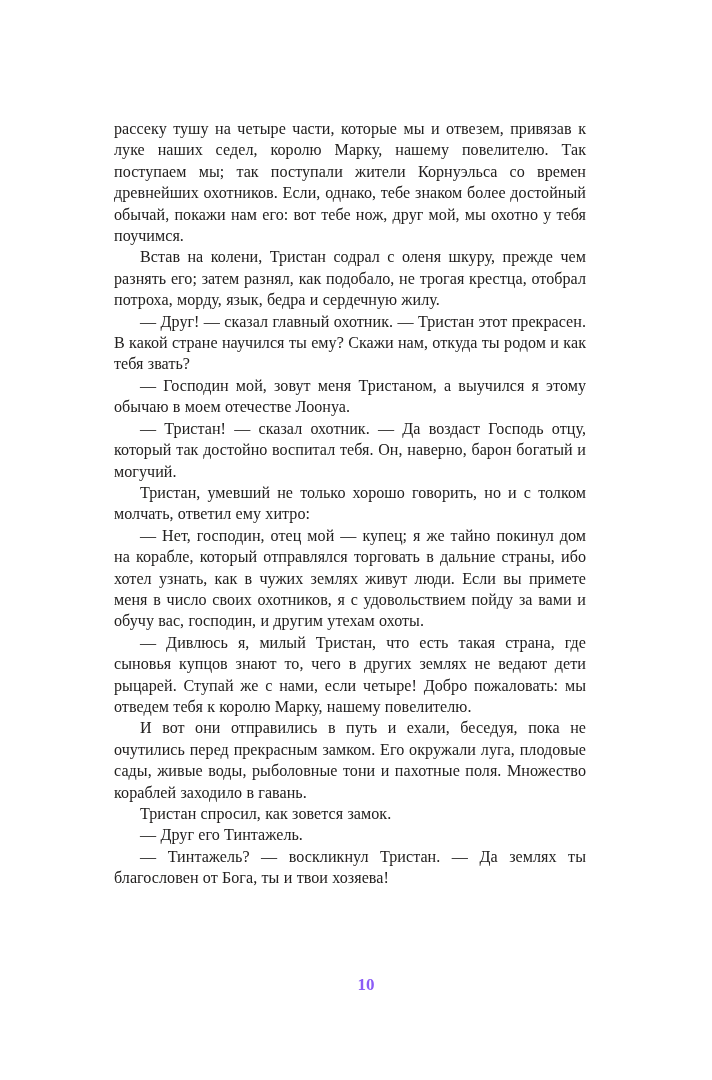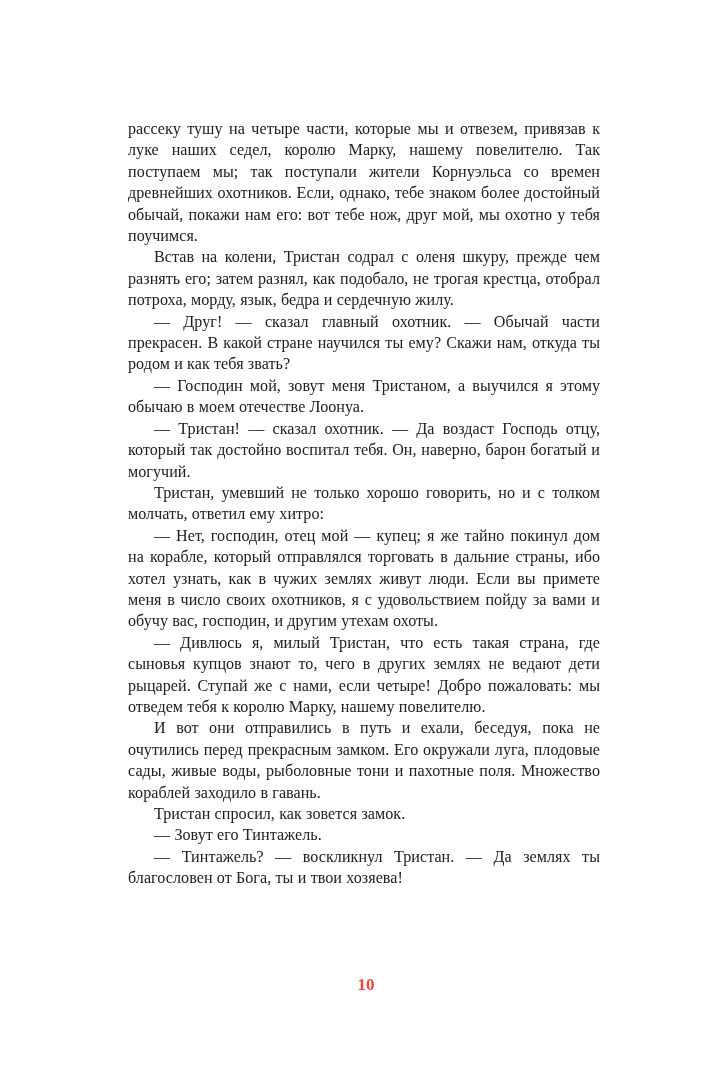--- a/index.html
+++ b/index.html
@@ -13,21 +13,21 @@
     position: relative;
     width: 712px;
     height: 1080px;
     background: #ffffff;
     overflow: hidden;
     box-sizing: border-box;
   }
 
   .text-column {
     position: absolute;
-    left: 128px;
+    left: 114px;
     top: 118px;
     width: 472px;
   }
 
   .para {
     margin: 0;
     font-family: "Liberation Serif", "DejaVu Serif", serif;
     font-size: 16.1px;
     line-height: 21.4px;
     color: #22201f;
@@ -46,39 +46,39 @@
 
   .page-number {
     position: absolute;
     left: 0;
     right: 0;
     top: 975px;
     text-align: center;
     font-family: "Liberation Serif", "DejaVu Serif", serif;
     font-size: 17px;
     font-weight: bold;
-    color: #ef4444;
+    color: #8b5cf6;
     margin-left: 20px;
   }
 </style>
 </head>
 <body>
 
 <div class="page">
 
   <div class="text-column">
     <p class="para continuation">рассеку тушу на четыре части, которые мы и отвезем, привязав к луке наших седел, королю Марку, нашему повелителю. Так поступаем мы; так поступали жители Корнуэльса со времен древнейших охотников. Если, однако, тебе знаком более достойный обычай, покажи нам его: вот тебе нож, друг мой, мы охотно у тебя поучимся.</p>
     <p class="para">Встав на колени, Тристан содрал с оленя шкуру, прежде чем разнять его; затем разнял, как подобало, не трогая крестца, отобрал потроха, морду, язык, бедра и сердечную жилу.</p>
-    <p class="para">— Друг! — сказал главный охотник. — Обычай части прекрасен. В какой стране научился ты ему? Скажи нам, откуда ты родом и как тебя звать?</p>
+    <p class="para">— Друг! — сказал главный охотник. — Тристан этот прекрасен. В какой стране научился ты ему? Скажи нам, откуда ты родом и как тебя звать?</p>
     <p class="para">— Господин мой, зовут меня Тристаном, а выучился я этому обычаю в моем отечестве Лоонуа.</p>
     <p class="para">— Тристан! — сказал охотник. — Да воздаст Господь отцу, который так достойно воспитал тебя. Он, наверно, барон богатый и могучий.</p>
     <p class="para">Тристан, умевший не только хорошо говорить, но и с толком молчать, ответил ему хитро:</p>
     <p class="para">— Нет, господин, отец мой — купец; я же тайно покинул дом на корабле, который отправлялся торговать в дальние страны, ибо хотел узнать, как в чужих землях живут люди. Если вы примете меня в число своих охотников, я с удовольствием пойду за вами и обучу вас, господин, и другим утехам охоты.</p>
     <p class="para">— Дивлюсь я, милый Тристан, что есть такая страна, где сыновья купцов знают то, чего в других землях не ведают дети рыцарей. Ступай же с нами, если четыре! Добро пожаловать: мы отведем тебя к королю Марку, нашему повелителю.</p>
     <p class="para">И вот они отправились в путь и ехали, беседуя, пока не очутились перед прекрасным замком. Его окружали луга, плодовые сады, живые воды, рыболовные тони и пахотные поля. Множество кораблей заходило в гавань.</p>
     <p class="para">Тристан спросил, как зовется замок.</p>
-    <p class="para">— Зовут его Тинтажель.</p>
+    <p class="para">— Друг его Тинтажель.</p>
     <p class="para">— Тинтажель? — воскликнул Тристан. — Да землях ты благословен от Бога, ты и твои хозяева!</p>
   </div>
 
   <div class="page-number">10</div>
 
 </div>
 
 </body></html>

